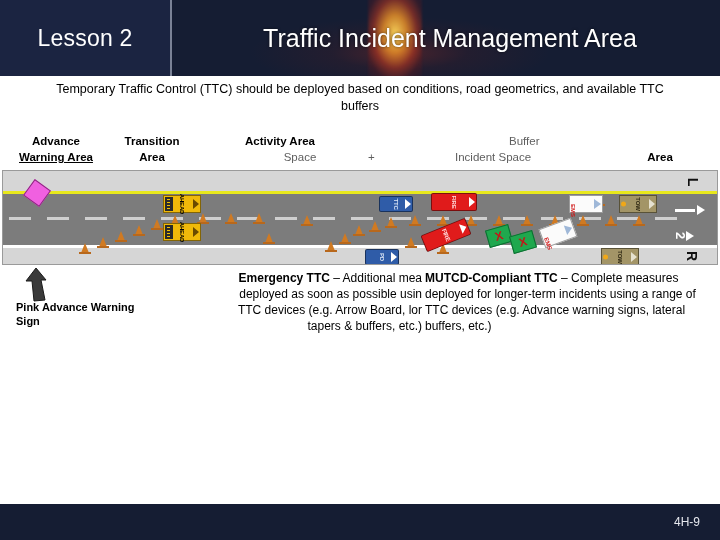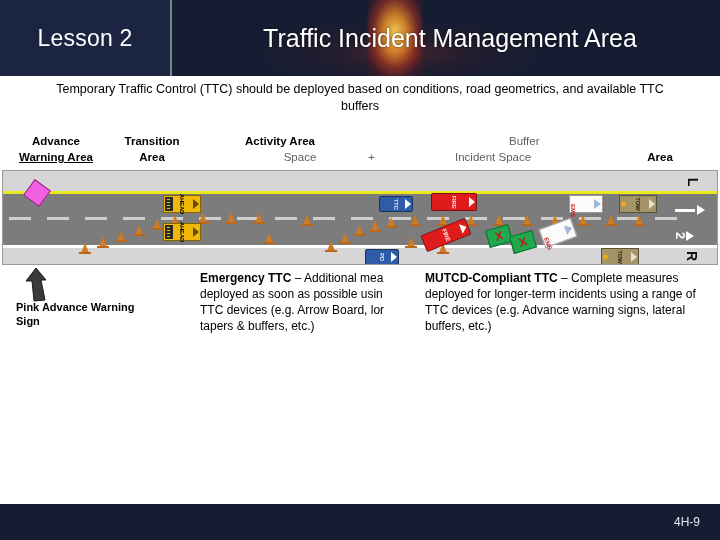--- a/index.html
+++ b/index.html
@@ -336,20 +336,21 @@
     position: absolute;
     font-size: 12px;
     line-height: 16px;
     color: #000000;
   }
   #note-left {
     left: 200px; top: 270px;
     width: 222px;
     overflow: hidden;
     white-space: nowrap;
+    text-align: right;
   }
   #note-left .nline { display: block; }
   #note-right {
     left: 425px; top: 270px;
     width: 290px;
   }
   .note b { font-weight: bold; }
 
   
   #footer {

